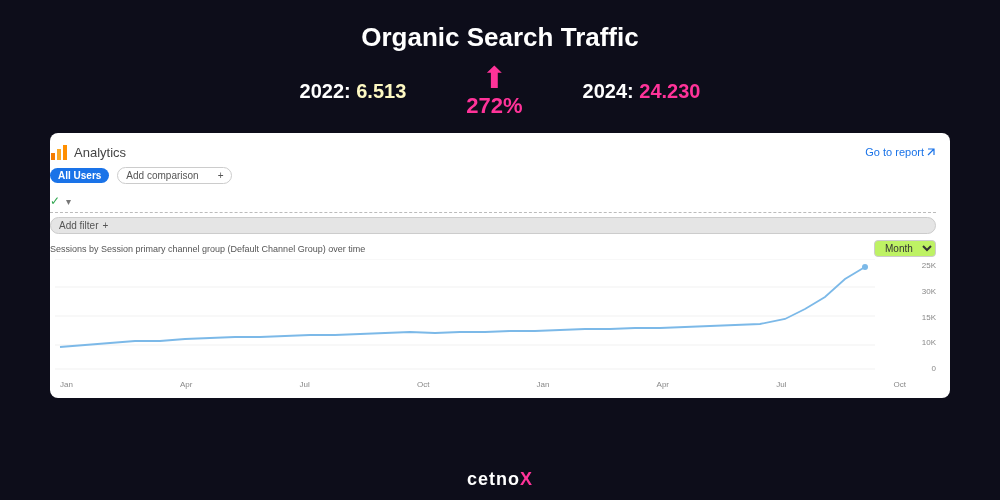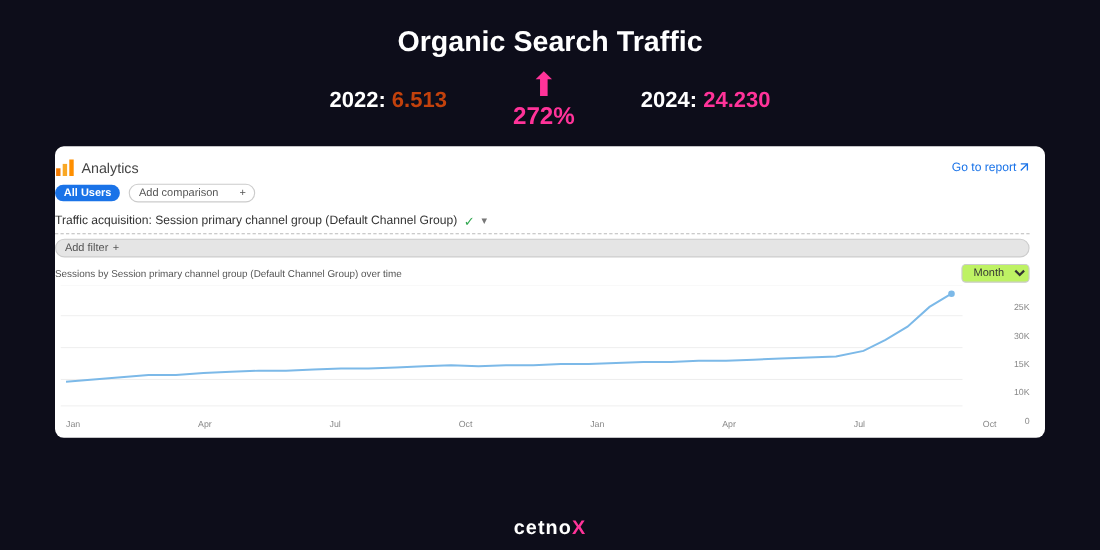--- a/index.html
+++ b/index.html
@@ -31,21 +31,21 @@
       margin-bottom: 14px;
     }
 
     .stat-item {
       font-size: 20px;
       font-weight: bold;
       color: #ffffff;
     }
 
     .stat-value-orange {
-      color: #c2410c;
+      color: #fef9c3;
       text-align: right;
     }
 
     .stat-value-green {
       color: #ff3399;
     }
 
     .growth-block {
       display: flex;
       flex-direction: column;
@@ -208,21 +208,21 @@
 
     .chart-svg-container {
       width: 100%;
       height: 130px;
       position: relative;
     }
 
     .y-axis-labels {
       position: absolute;
       right: 0;
-      top: 16px;
+      top: 2px;
       height: 120px;
       display: flex;
       flex-direction: column;
       justify-content: space-between;
       align-items: flex-end;
       font-size: 8px;
       color: #888;
       padding-bottom: 8px;
     }
 
@@ -295,21 +295,20 @@
 
   <div class="filter-row">
     <div class="all-users-badge">All Users</div>
     <button class="add-comparison-btn">
       <span>Add comparison</span>
       <span>+</span>
     </button>
   </div>
 
   <div class="traffic-row">
-    <span class="traffic-label">Traffic acquisition: Session primary channel group (Default Channel Group)</span>
     <span class="traffic-check">✓</span>
     <span class="traffic-caret">▾</span>
   </div>
 
   <button class="add-filter-btn">
     <span>Add filter</span>
     <span>+</span>
   </button>
 
   <div class="chart-area">

